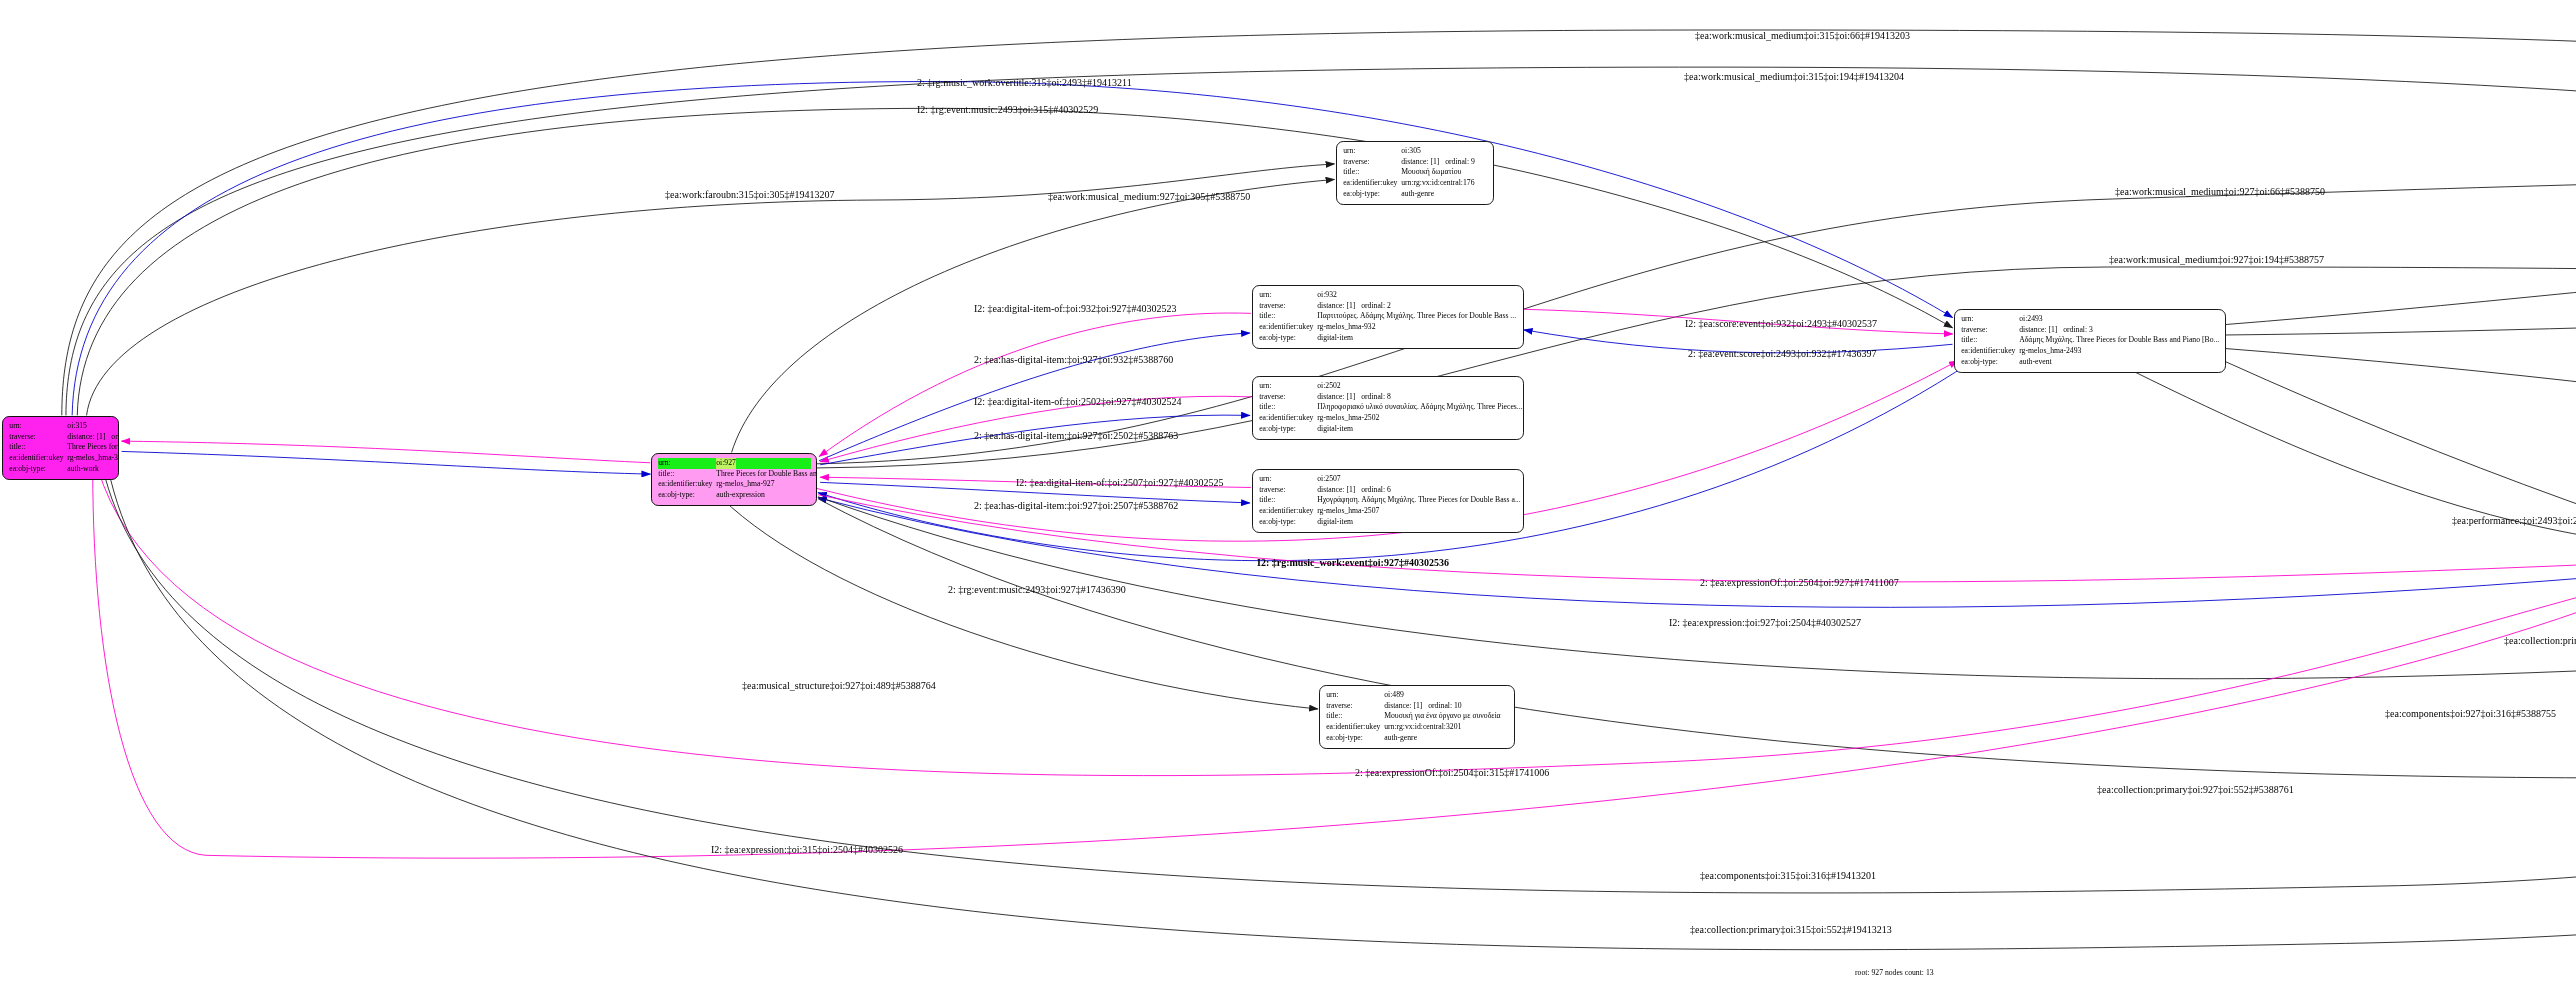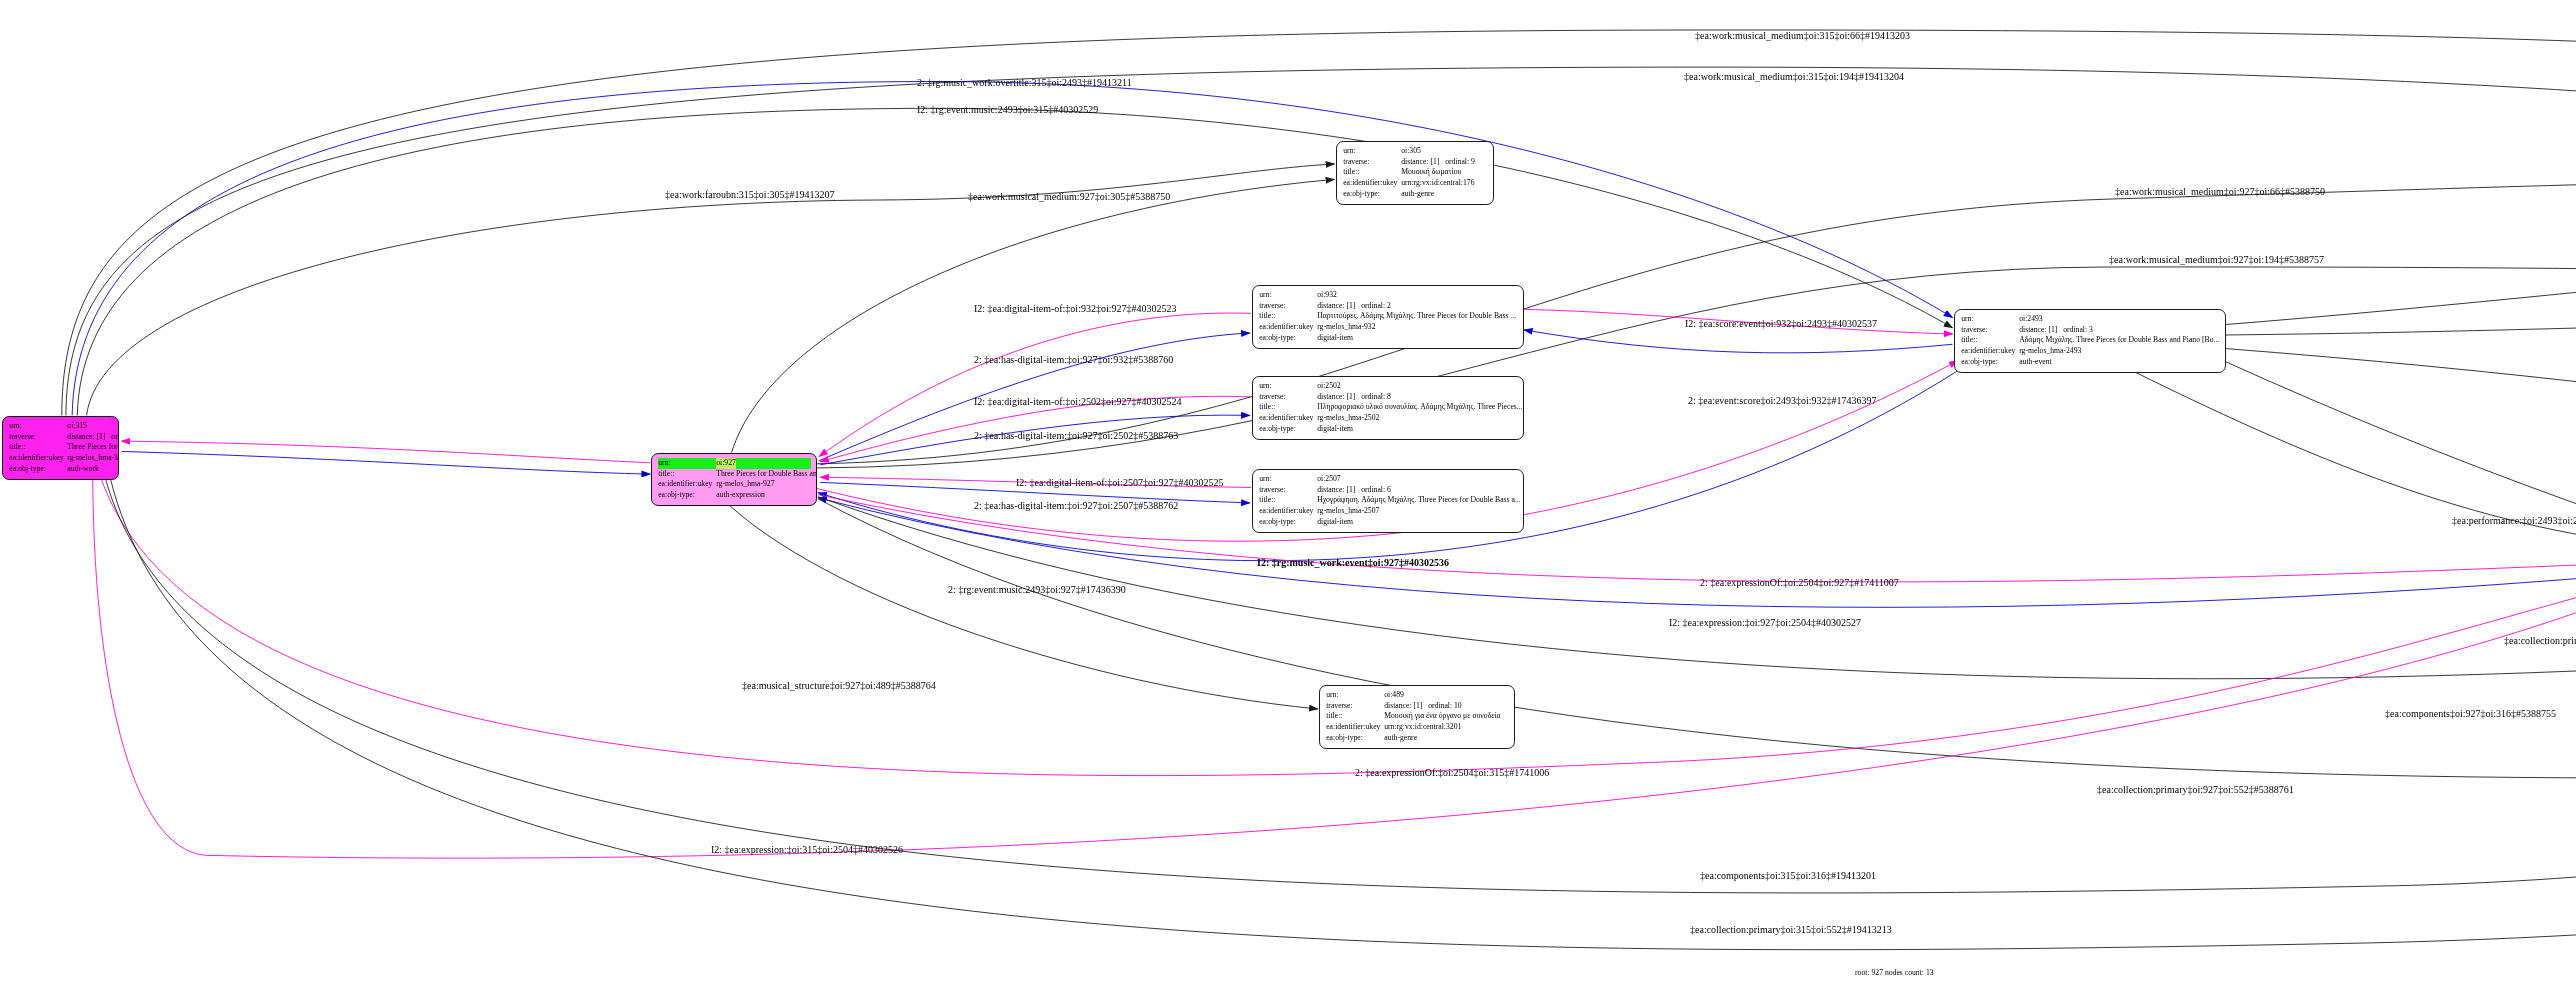--- a/index.html
+++ b/index.html
@@ -315,32 +315,32 @@
         <span class="k">ea:obj-type:</span>
         <span class="v">auth-event</span>
       </div>
   </div>
 
   <div class="elabel" style="left:1695px;top:31px;">‡ea:work:musical_medium‡oi:315‡oi:66‡#19413203</div>
   <div class="elabel" style="left:1684px;top:72px;">‡ea:work:musical_medium‡oi:315‡oi:194‡#19413204</div>
   <div class="elabel" style="left:917px;top:78px;">2: ‡rg:music_work:overtitle:315‡oi:2493‡#19413211</div>
   <div class="elabel" style="left:917px;top:105px;">I2: ‡rg:event:music:2493‡oi:315‡#40302529</div>
   <div class="elabel" style="left:665px;top:190px;">‡ea:work:faroubn:315‡oi:305‡#19413207</div>
-  <div class="elabel" style="left:968px;top:192px;text-align:center;">‡ea:work:musical_medium:927‡oi:305‡#5388750</div>
+  <div class="elabel" style="left:1048px;top:192px;text-align:center;">‡ea:work:musical_medium:927‡oi:305‡#5388750</div>
   <div class="elabel" style="left:2115px;top:187px;">‡ea:work:musical_medium‡oi:927‡oi:66‡#5388750</div>
   <div class="elabel" style="left:2109px;top:255px;">‡ea:work:musical_medium‡oi:927‡oi:194‡#5388757</div>
 
   <div class="elabel" style="left:974px;top:304px;">I2: ‡ea:digital-item-of:‡oi:932‡oi:927‡#40302523</div>
   <div class="elabel" style="left:974px;top:355px;">2: ‡ea:has-digital-item:‡oi:927‡oi:932‡#5388760</div>
   <div class="elabel" style="left:974px;top:397px;">I2: ‡ea:digital-item-of:‡oi:2502‡oi:927‡#40302524</div>
   <div class="elabel" style="left:974px;top:431px;">2: ‡ea:has-digital-item:‡oi:927‡oi:2502‡#5388763</div>
   <div class="elabel" style="left:974px;top:478px;padding-left:42px;">I2: ‡ea:digital-item-of:‡oi:2507‡oi:927‡#40302525</div>
   <div class="elabel" style="left:974px;top:501px;">2: ‡ea:has-digital-item:‡oi:927‡oi:2507‡#5388762</div>
   <div class="elabel" style="left:1685px;top:319px;">I2: ‡ea:score:event‡oi:932‡oi:2493‡#40302537</div>
-  <div class="elabel" style="left:1688px;top:349px;margin-top:47px;">2: ‡ea:event:score‡oi:2493‡oi:932‡#17436397</div>
+  <div class="elabel" style="left:1688px;top:349px;">2: ‡ea:event:score‡oi:2493‡oi:932‡#17436397</div>
   <div class="elabel" style="left:1257px;top:558px;font-weight:bold;">I2: ‡rg:music_work:event‡oi:927‡#40302536</div>
   <div class="elabel" style="left:948px;top:585px;">2: ‡rg:event:music:2493‡oi:927‡#17436390</div>
   <div class="elabel" style="left:1700px;top:578px;">2: ‡ea:expressionOf:‡oi:2504‡oi:927‡#17411007</div>
   <div class="elabel" style="left:1669px;top:618px;">I2: ‡ea:expression:‡oi:927‡oi:2504‡#40302527</div>
   <div class="elabel" style="left:2452px;top:516px;">‡ea:performance:‡oi:2493‡oi:2504‡#17436398</div>
 
   <div class="elabel" style="left:2504px;top:636px;">‡ea:collection:primary‡oi:2493‡oi:552‡#17436378</div>
   <div class="elabel" style="left:742px;top:681px;">‡ea:musical_structure‡oi:927‡oi:489‡#5388764</div>
   <div class="elabel" style="left:2385px;top:709px;">‡ea:components‡oi:927‡oi:316‡#5388755</div>
   <div class="elabel" style="left:1355px;top:768px;">2: ‡ea:expressionOf:‡oi:2504‡oi:315‡#1741006</div>

